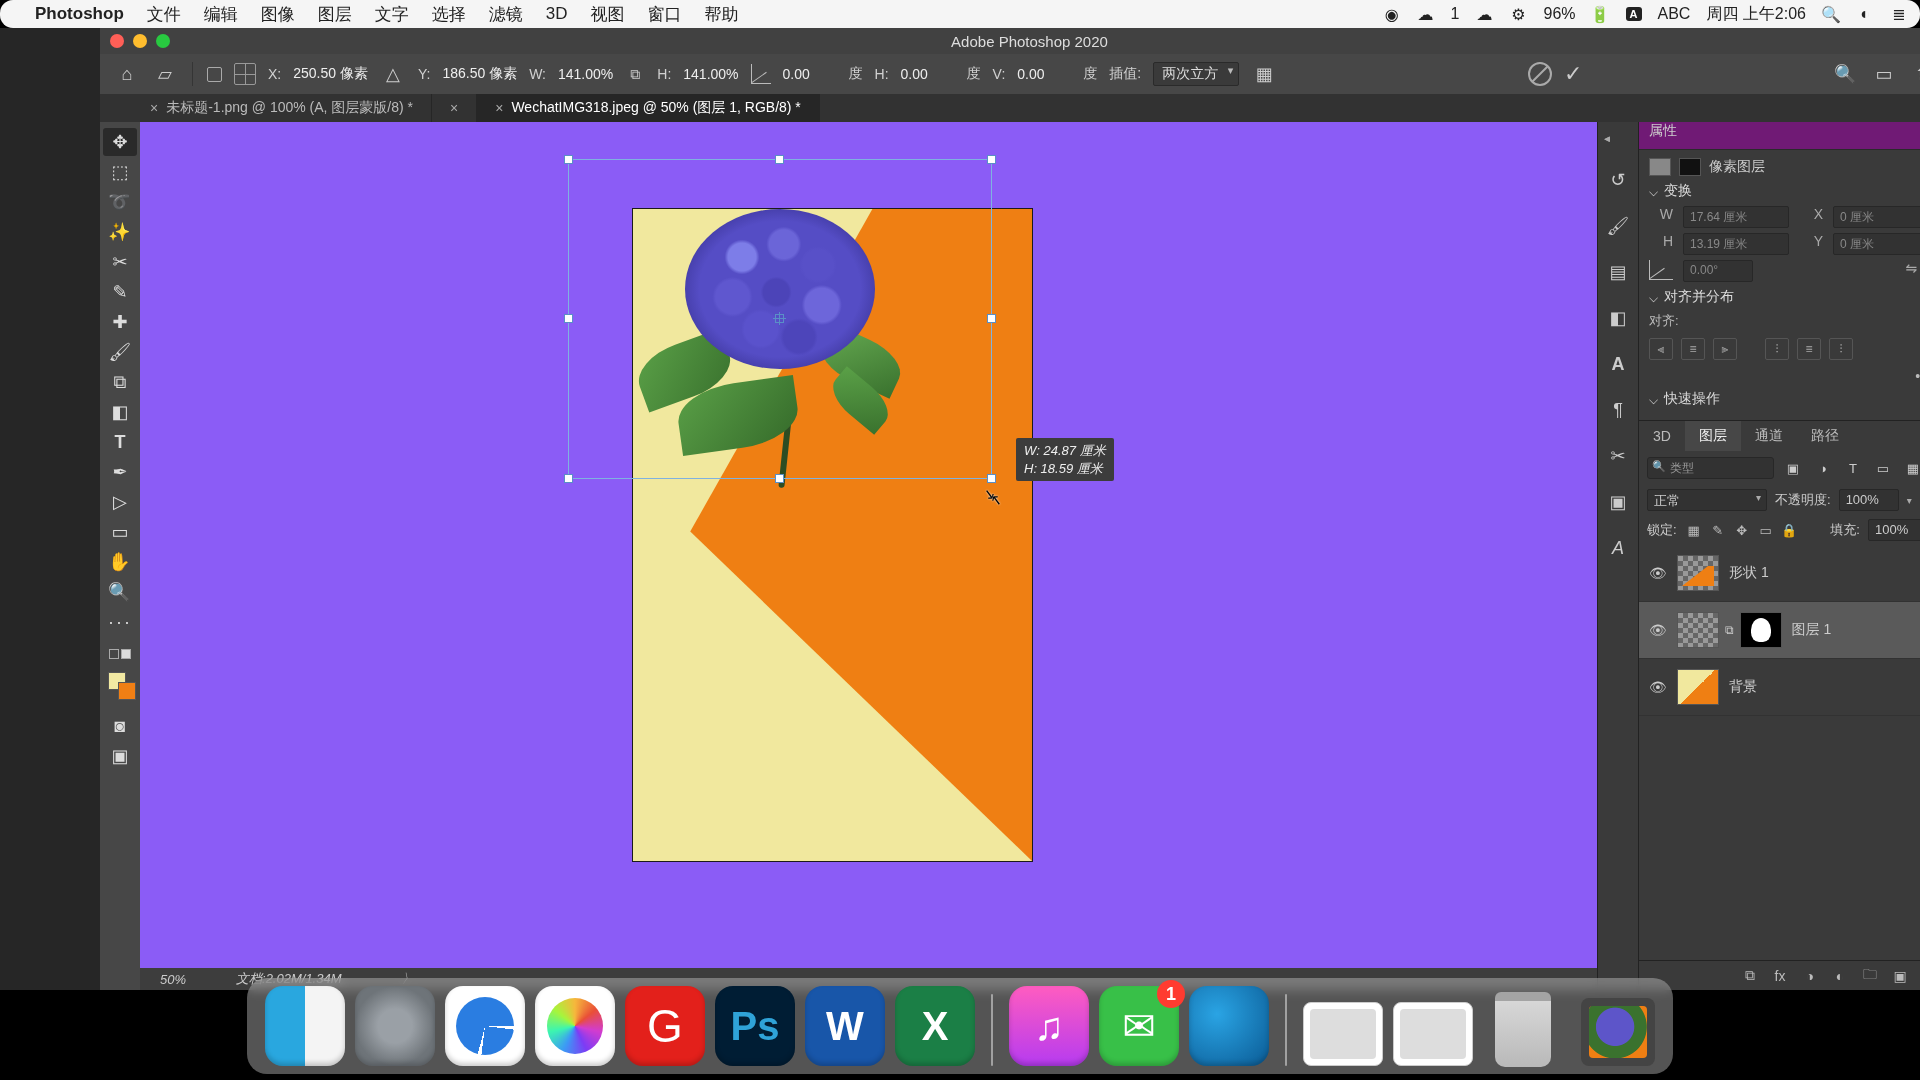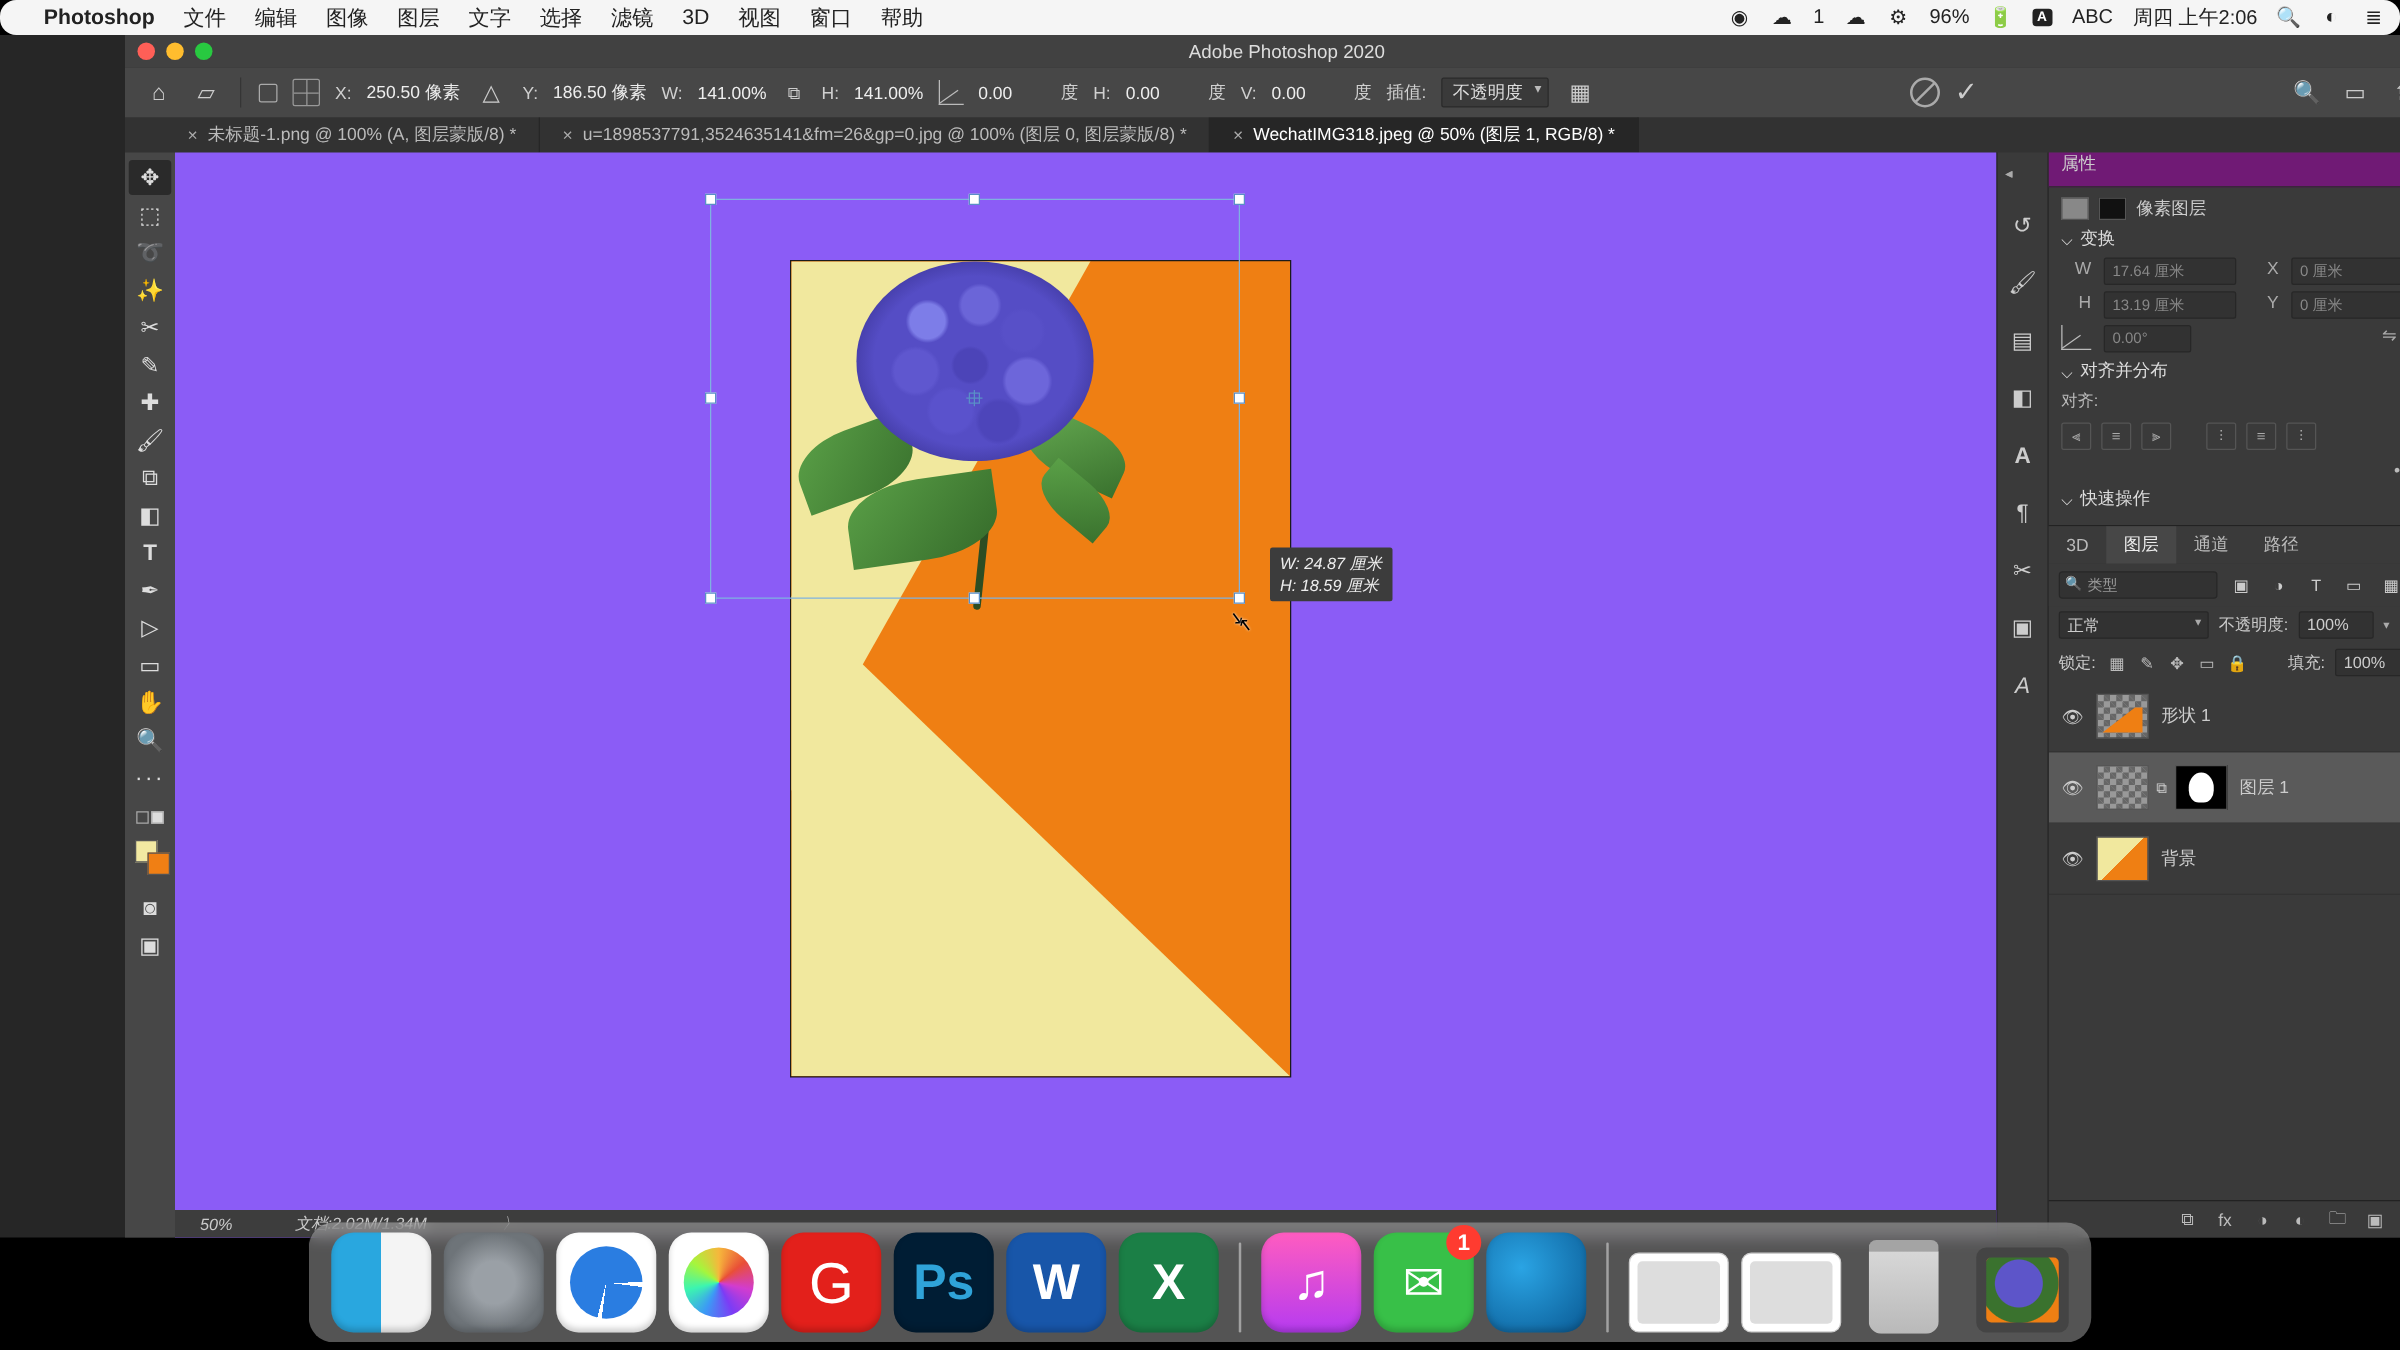--- a/index.html
+++ b/index.html
@@ -303,39 +303,38 @@
     <span class="angle-ic"></span>
     <span class="num">0.00</span>
     <span class="label">度</span>
     <span class="label">H:</span>
     <span class="num">0.00</span>
     <span class="label">度</span>
     <span class="label">V:</span>
     <span class="num">0.00</span>
     <span class="label">度</span>
     <span class="label">插值:</span>
-    <span class="dropdown">不透明度</span>
+    <span class="dropdown">两次立方</span>
     <span class="opt-icon">▦</span>
     <span class="spacer"></span>
     <span class="round-icn"></span>
     <span class="check">✓</span>
     <span class="spacer"></span>
     <span class="opt-icon">🔍</span>
     <span class="opt-icon">▭</span>
     <span class="opt-icon">⇪</span>
   </div>
 
   <div class="doc-tabs">
     <div class="tab">
       <span class="close">×</span>
       <span>未标题-1.png @ 100% (A, 图层蒙版/8) *</span>
     </div>
     <div class="tab">
       <span class="close">×</span>
-      <span>u=1898537791,3524635141&amp;fm=26&amp;gp=0.jpg @ 100% (图层 0, 图层蒙版/8) *</span>
     </div>
     <div class="tab active">
       <span class="close">×</span>
       <span>WechatIMG318.jpeg @ 50% (图层 1, RGB/8) *</span>
     </div>
   </div>
 
   <div class="work-area">
 
     <div class="tools">

